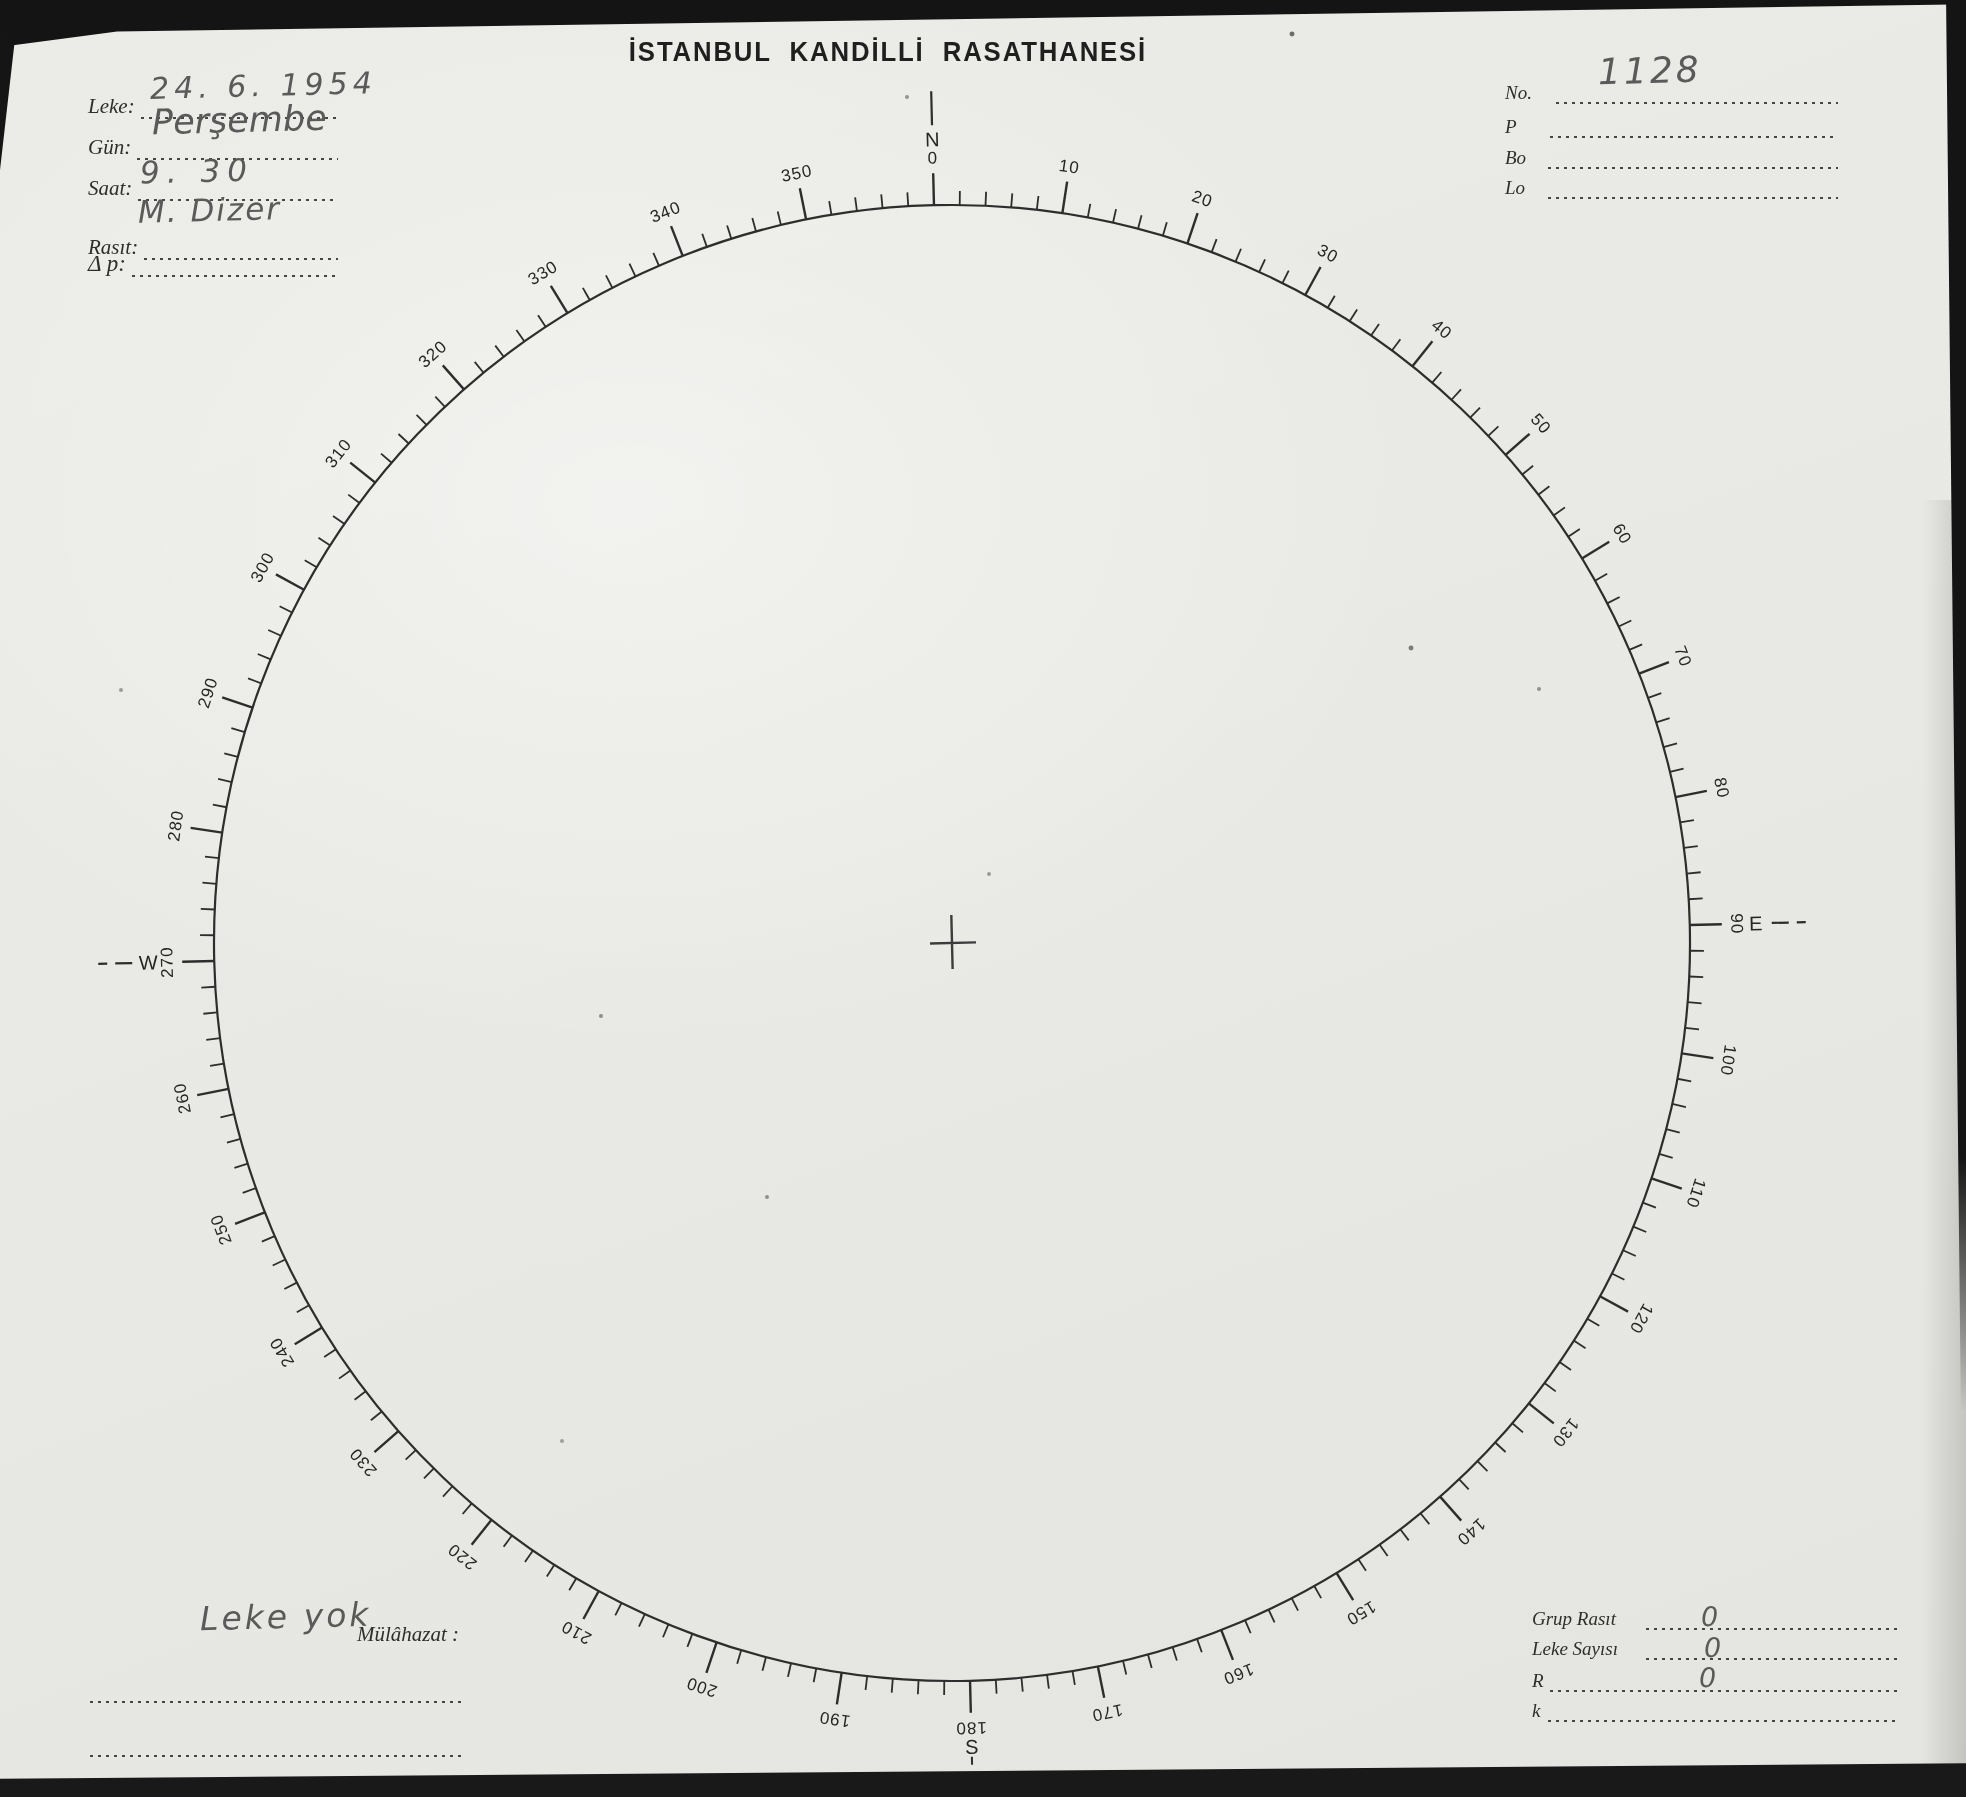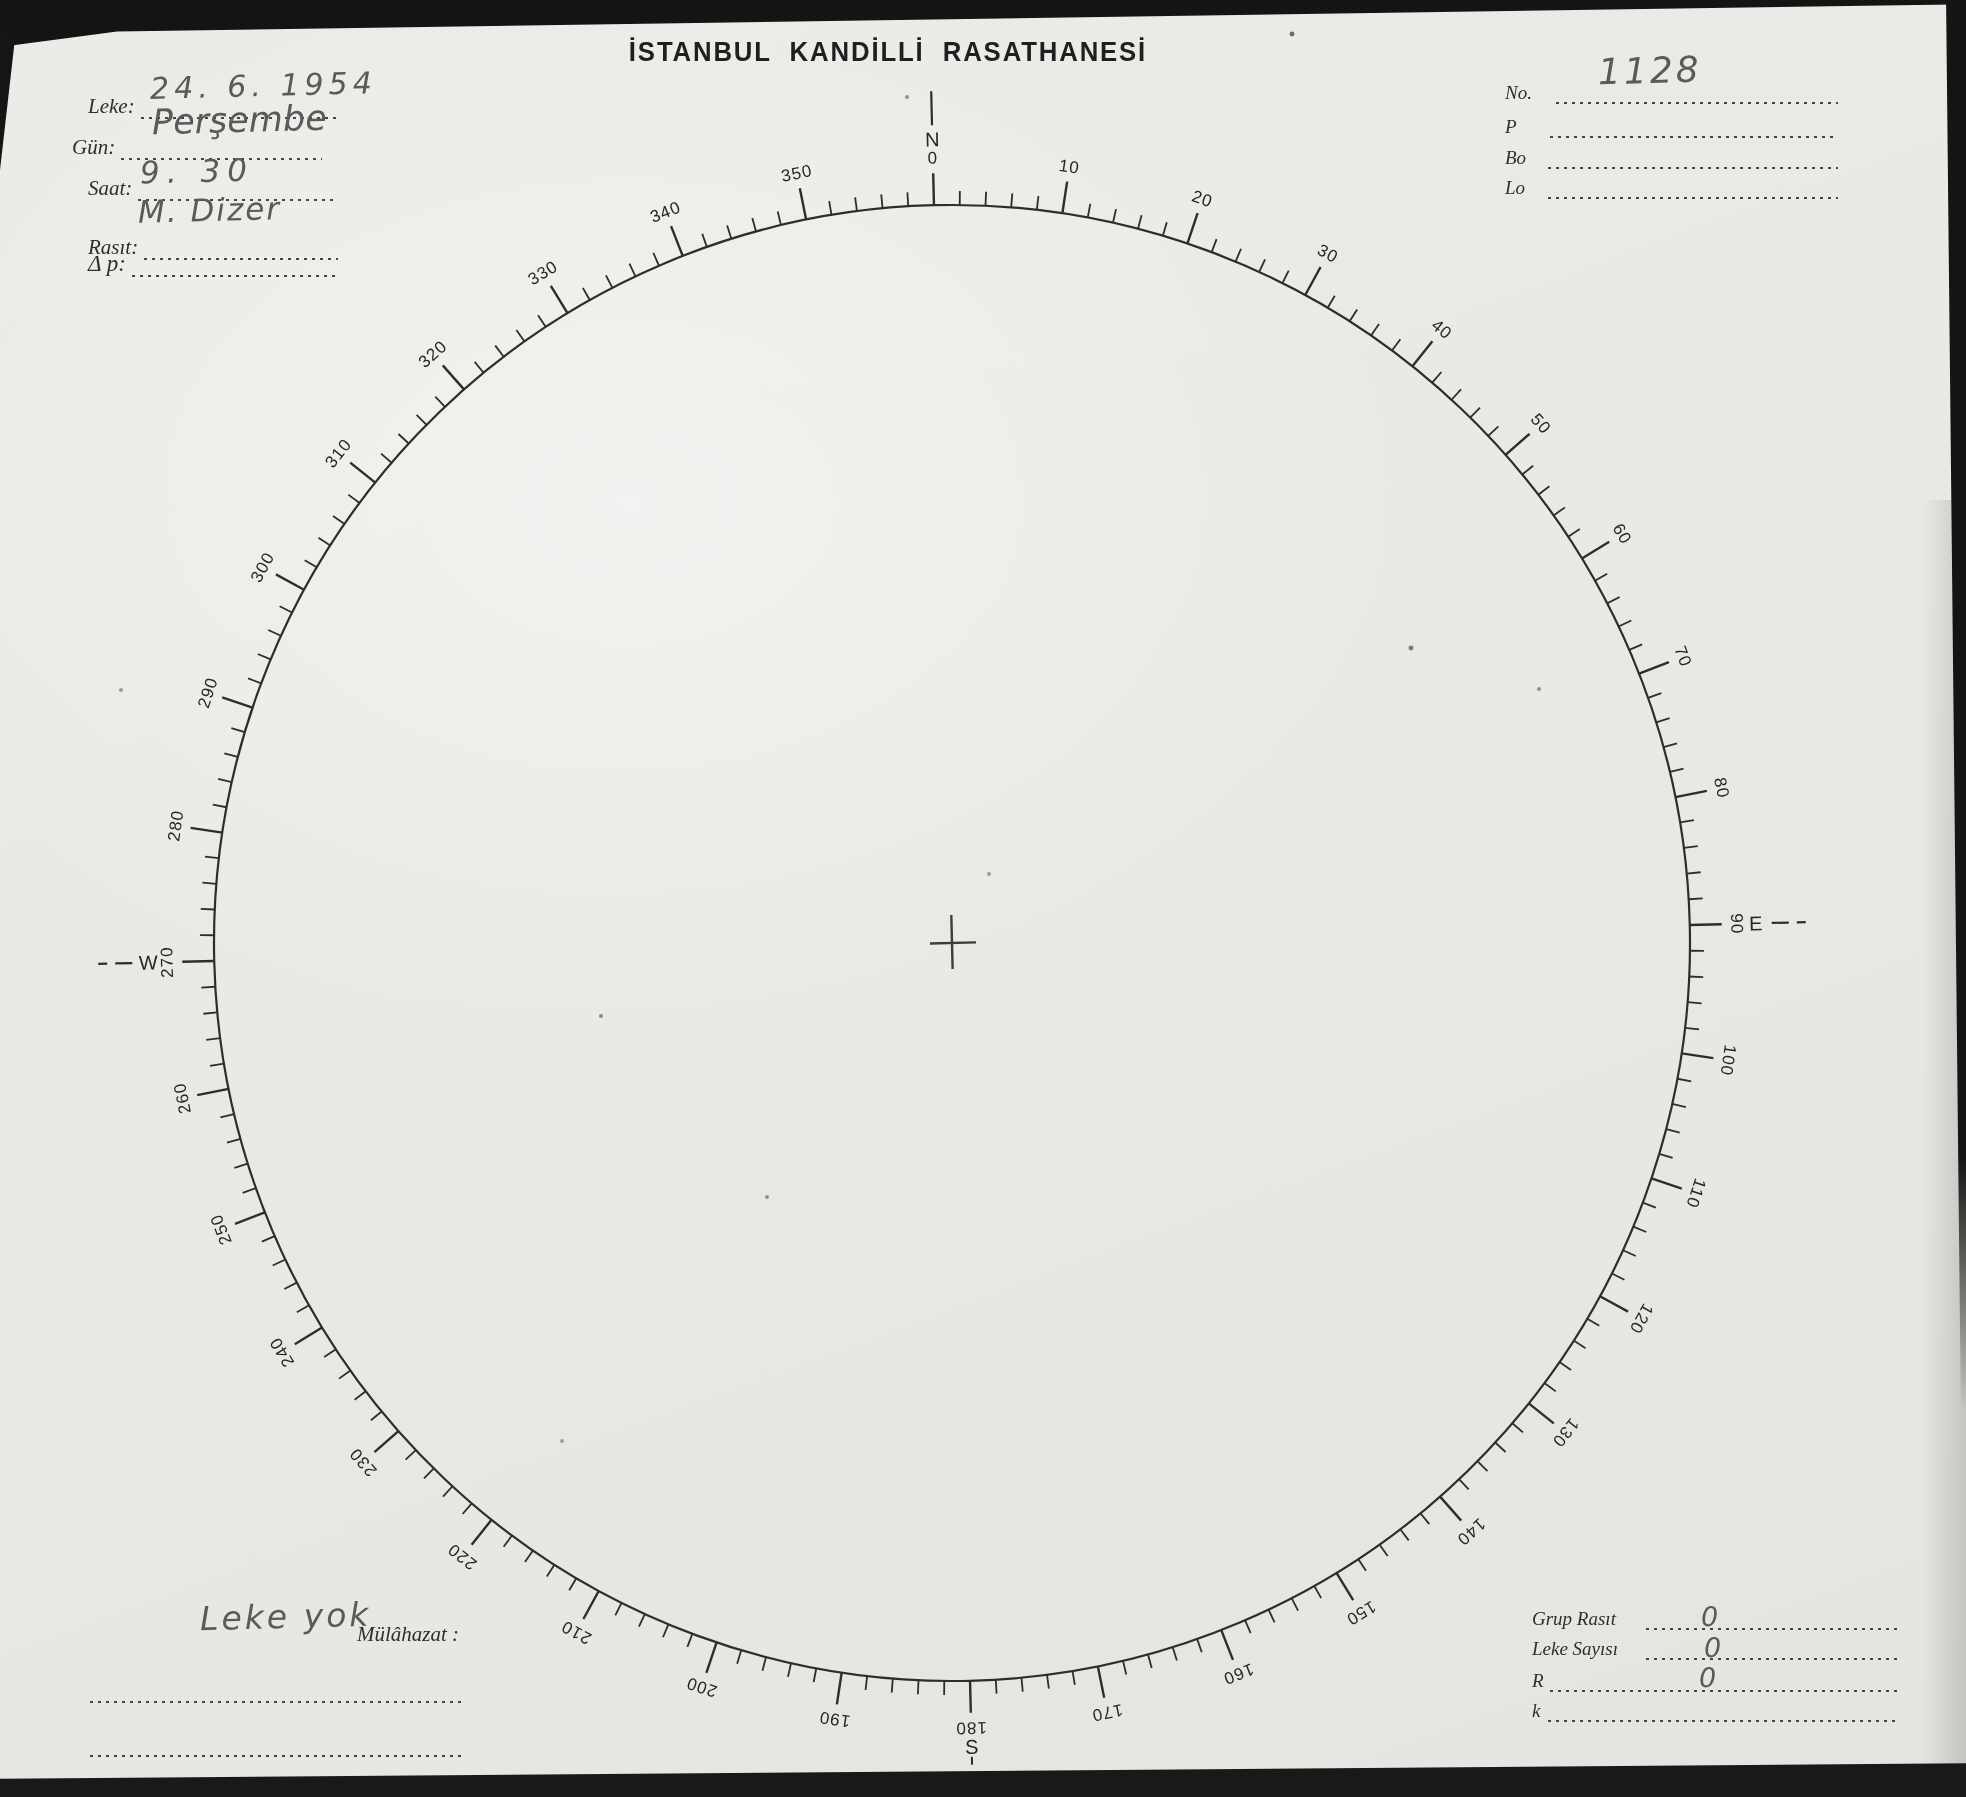--- a/index.html
+++ b/index.html
@@ -278,21 +278,21 @@
         <line x1="952" y1="915" x2="952" y2="969" stroke="#3c3c3c" stroke-width="2.4"></line>
       </g>
     </svg>
 
   <div class="title">İSTANBUL KANDİLLİ RASATHANESİ</div>
 
   <div class="frow lbl-20" style="left:88px;top:94px;width:250px;">
     <span class="lbl">Leke:</span>
     <span class="dots"></span>
   </div>
-  <div class="frow lbl-20" style="left:72px;top:135px;width:250px;">
+  <div class="frow lbl-20" style="left:88px;top:135px;width:250px;">
     <span class="lbl">Gün:</span>
     <span class="dots"></span>
   </div>
   <div class="frow lbl-20" style="left:88px;top:176px;width:250px;">
     <span class="lbl">Saat:</span>
     <span class="dots"></span>
   </div>
   <div class="frow lbl-20" style="left:88px;top:215px;width:250px;margin-top:20px;">
     <span class="lbl">Rasıt:</span>
     <span class="dots"></span>

